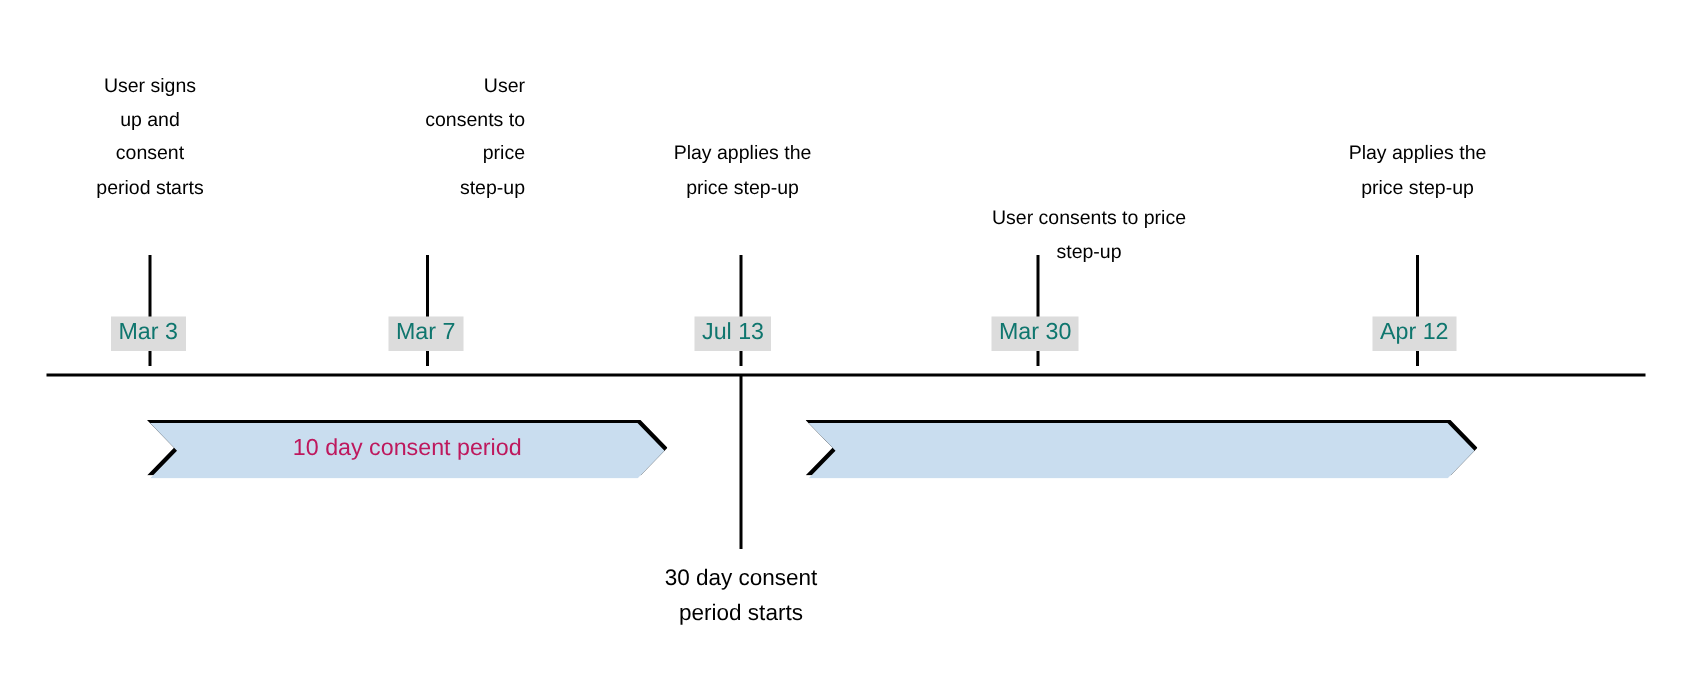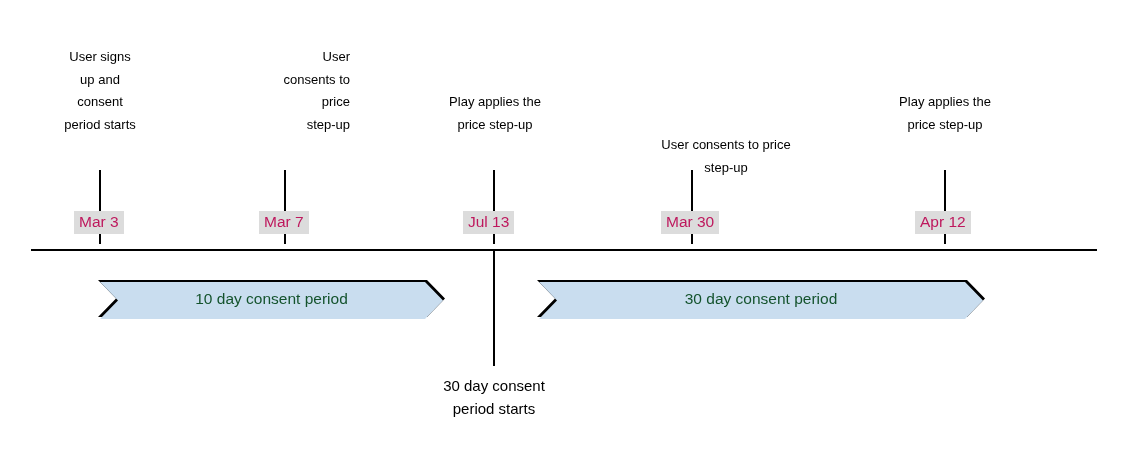--- a/index.html
+++ b/index.html
@@ -40,21 +40,21 @@
     white-space: pre-line;
   }
   .tick {
     position: absolute;
     width: 2px;
     background: #000000;
   }
   .date-chip {
     position: absolute;
     background: #dcdcdc;
-    color: #be185d;
+    color: #0f766e;
     font-size: 15.5px;
     line-height: 20px;
     padding: 1px 5px 2px 5px;
     white-space: nowrap;
     z-index: 3;
   }
 
   
   .banner {
     position: absolute;
@@ -71,21 +71,21 @@
     clip-path: polygon(0 0, calc(100% - 18px) 0, 100% 50%,
                        calc(100% - 18px) 100%, 0 100%, 18px 50%);
   }
   .banner-label {
     position: absolute;
     height: 37px;
     display: flex;
     align-items: center;
     justify-content: center;
     font-size: 15.5px;
-    color: #14532d;
+    color: #be185d;
     z-index: 2;
     white-space: nowrap;
   }
 
   
   .annotation-line {
     position: absolute;
     width: 2px;
     background: #000000;
   }
@@ -147,15 +147,14 @@
   <div class="annotation-line" style="left:493px; top:250px; height:116px;"></div>
   <div class="annotation-text" style="left:409px; top:375px; width:170px;">30 day consent
 period starts</div>
 
   <div class="banner-outline" style="left:98px; top:280px; width:347px;"></div>
   <div class="banner" style="left:100px; top:282px; width:343px;"></div>
   <div class="banner-label" style="left:98px; top:280px; width:347px;">10 day consent period</div>
 
   <div class="banner-outline" style="left:537px; top:280px; width:448px;"></div>
   <div class="banner" style="left:539px; top:282px; width:444px;"></div>
-  <div class="banner-label" style="left:537px; top:280px; width:448px;">30 day consent period</div>
 
 </div>
 
 </body></html>

